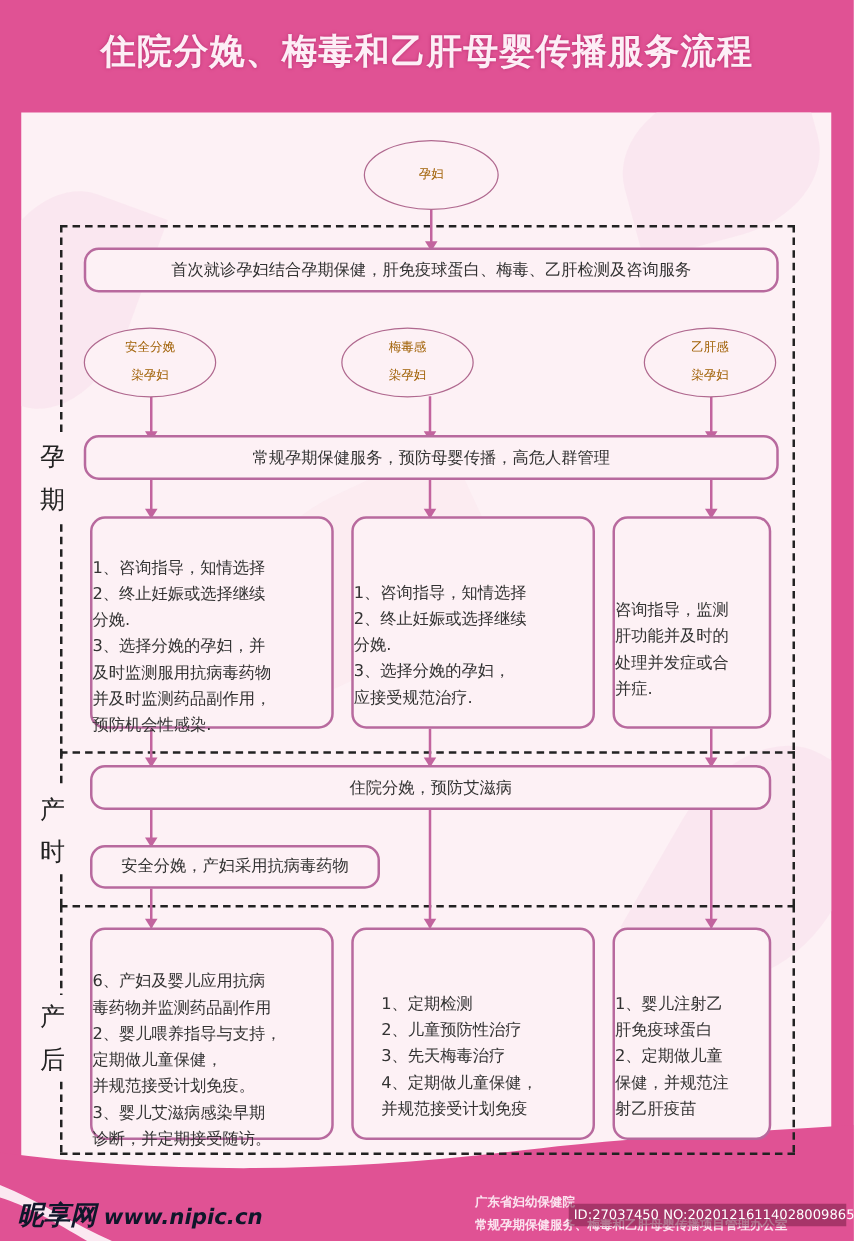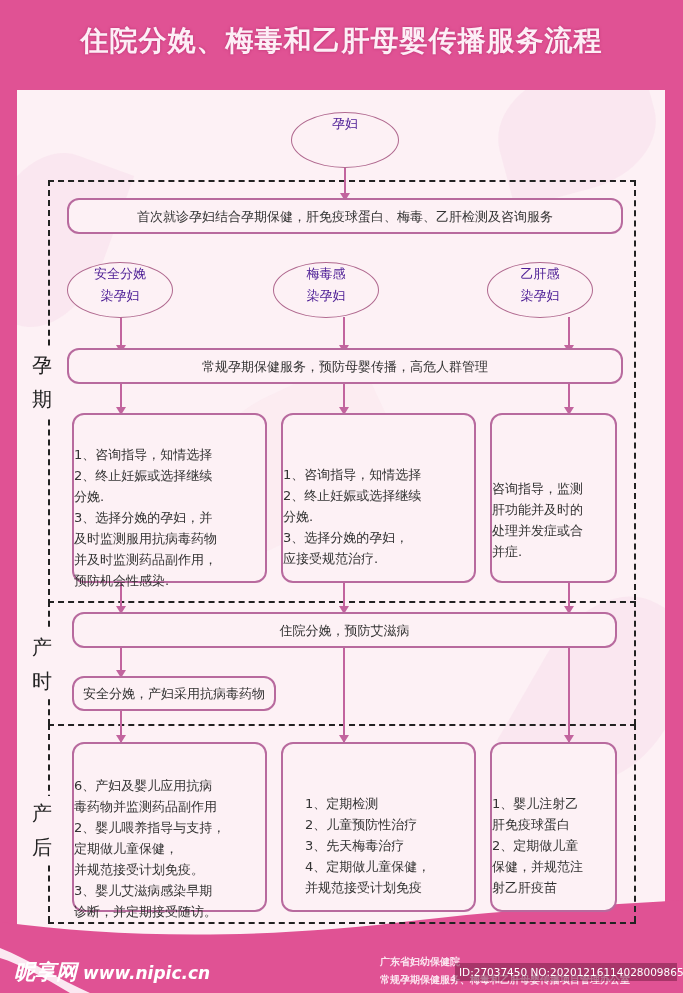--- a/index.html
+++ b/index.html
@@ -34,40 +34,40 @@
   .dash-h { border-top-width: 2px; border-top-style: dashed; height: 0; border-color:#222;}
   .dash-v { border-left-width: 2px; border-left-style: dashed; width: 0; border-color:#222;}
   .node {
     position: absolute; background: #fdf1f5;
     border: 2px solid #b86a9e; border-radius: 12px;
     font-size: 13px; color: #333; line-height: 21px;
   }
   .node.center { display: flex; align-items: center; justify-content: center; text-align: center; }
   .ellipse {
     position: absolute; border: 1.5px solid #b0698f; border-radius: 50%;
-    background: #fdf1f5; display: flex; align-items: flex-start; justify-content: center;
-    text-align: center; font-size: 13px; line-height: 22px; color: #4c1d95;
+    background: #fdf1f5; display: flex; align-items: center; justify-content: center;
+    text-align: center; font-size: 10px; line-height: 22px; color: #a16207;
   }
   .vline { position: absolute; width: 2px; background: #c2649e; }
   .arrow {
     position: absolute; width: 0; height: 0;
     border-left: 5px solid transparent; border-right: 5px solid transparent;
     border-top: 8px solid #c2649e;
   }
   .phase {
     position: absolute; font-size: 20px; font-family: "DejaVu Serif", serif;
     color: #222; line-height: 34px; width: 24px; text-align: center;
   }
   .listtext { white-space: pre-line; padding: 8px 0; }
   .footer-org {
     position: absolute; left: 380px; color: #fbe3ef; font-size: 10px;
     font-family: "DejaVu Serif", serif; font-weight: bold;
   }
   .watermark {
-    position: absolute; left: 14px; top: 958px; color: #ffffff; font-size: 21px;
+    position: absolute; left: 14px; top: 958px; color: #0f172a; font-size: 21px;
     font-weight: bold; font-style: italic;
   }
   .watermark span.url { font-size: 17px; margin-left: 6px; }
   .idbar {
     position: absolute; left: 455px; top: 963px; width: 222px; height: 18px;
     background: rgba(120,30,70,.55); color: #fff; font-size: 10.5px;
     line-height: 18px; padding-left: 4px; white-space: nowrap;
   }
 </style>
 </head>
@@ -154,21 +154,21 @@
 </div>
 
 <div class="ellipse" style="left:67px;top:262px;width:106px;height:56px;white-space:pre-line;">
   <span>安全分娩
 染孕妇</span>
 </div>
 <div class="ellipse" style="left:273px;top:262px;width:106px;height:56px;white-space:pre-line;">
   <span>梅毒感
 染孕妇</span>
 </div>
-<div class="ellipse" style="left:487px;top:262px;width:106px;height:56px;white-space:pre-line;">
+<div class="ellipse" style="left:515px;top:262px;width:106px;height:56px;white-space:pre-line;">
   <span>乙肝感
 染孕妇</span>
 </div>
 
 <div class="node center" style="left:67px;top:348px;width:556px;height:36px;">
   <span>常规孕期保健服务，预防母婴传播，高危人群管理</span>
 </div>
 
 <div class="node listtext" style="left:72px;top:413px;width:195px;height:170px;">
   <span>1、咨询指导，知情选择
@@ -190,21 +190,21 @@
   <span>咨询指导，监测
 肝功能并及时的
 处理并发症或合
 并症.</span>
 </div>
 
 <div class="node center" style="left:72px;top:612px;width:545px;height:36px;">
   <span>住院分娩，预防艾滋病</span>
 </div>
 
-<div class="node center" style="left:72px;top:676px;width:204px;height:35px;">
+<div class="node center" style="left:72px;top:676px;width:232px;height:35px;">
   <span>安全分娩，产妇采用抗病毒药物</span>
 </div>
 
 <div class="node listtext" style="left:72px;top:742px;width:195px;height:170px;padding-top:10px;">
   <span>6、产妇及婴儿应用抗病
 毒药物并监测药品副作用
 2、婴儿喂养指导与支持，
 定期做儿童保健，
 并规范接受计划免疫。
 3、婴儿艾滋病感染早期

